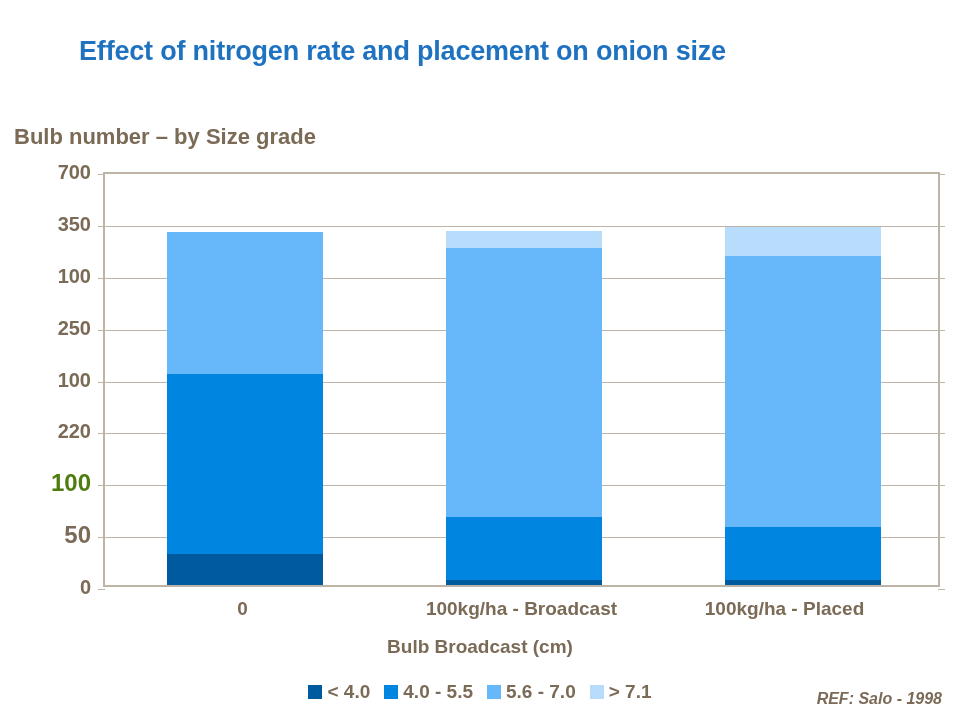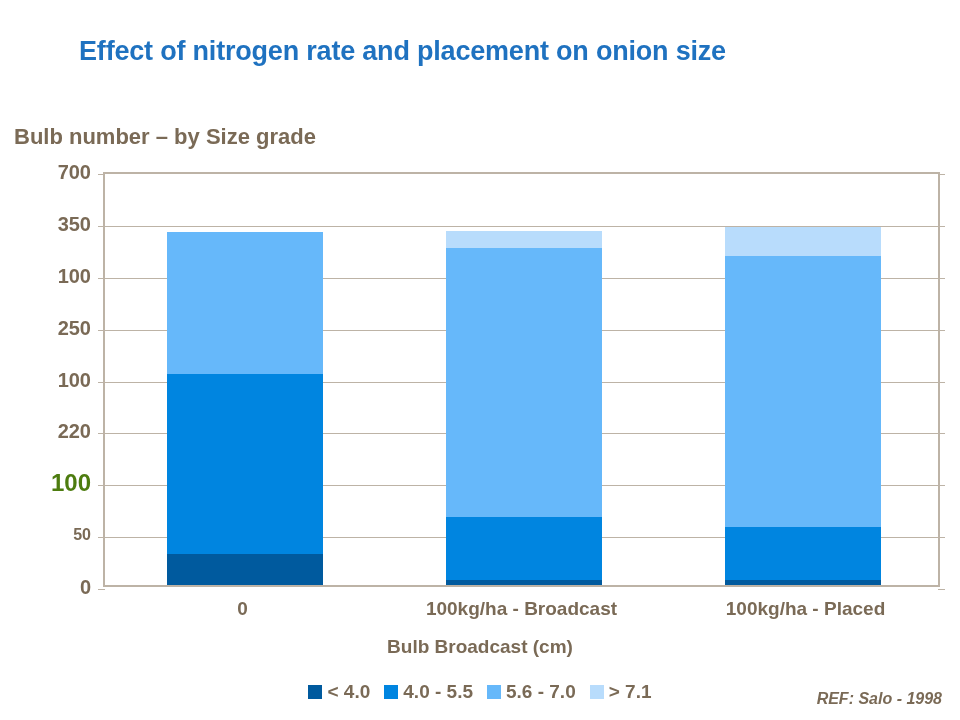--- a/index.html
+++ b/index.html
@@ -191,33 +191,33 @@
         <div class="bar-seg" title="100kg/ha - Placed / &lt; 4.0: 5" style="background: rgb(0, 90, 158); height: 5.1875px; bottom: 0px;"></div>
         <div class="bar-seg" title="100kg/ha - Placed / 4.0 - 5.5: 51" style="background: rgb(0, 133, 224); height: 52.9125px; bottom: 5.1875px;"></div>
         <div class="bar-seg" title="100kg/ha - Placed / 5.6 - 7.0: 261" style="background: rgb(102, 184, 250); height: 270.787px; bottom: 58.1px;"></div>
         <div class="bar-seg" title="100kg/ha - Placed / &gt; 7.1: 28" style="background: rgb(184, 220, 252); height: 29.05px; bottom: 328.887px;"></div>
       </div>
     </div>
 </div>
 
 <div id="y-tick-labels">
     <div style="position: absolute; right: 869px; top: 587px; transform: translateY(-50%); font-size: 20px; font-weight: bold; color: rgb(122, 106, 86); white-space: nowrap;">0</div>
-    <div style="position: absolute; right: 869px; top: 535.125px; transform: translateY(-50%); font-size: 16px; font-weight: bold; color: rgb(122, 106, 86); white-space: nowrap;">50</div>
+    <div style="position: absolute; right: 869px; top: 535.125px; transform: translateY(-50%); font-size: 24px; font-weight: bold; color: rgb(122, 106, 86); white-space: nowrap;">50</div>
     <div style="position: absolute; right: 869px; top: 483.25px; transform: translateY(-50%); font-size: 24px; font-weight: bold; color: #4d7c0f; white-space: nowrap;">100</div>
     <div style="position: absolute; right: 869px; top: 431.375px; transform: translateY(-50%); font-size: 20px; font-weight: bold; color: rgb(122, 106, 86); white-space: nowrap;">220</div>
     <div style="position: absolute; right: 869px; top: 379.5px; transform: translateY(-50%); font-size: 20px; font-weight: bold; color: rgb(122, 106, 86); white-space: nowrap;">100</div>
     <div style="position: absolute; right: 869px; top: 327.625px; transform: translateY(-50%); font-size: 20px; font-weight: bold; color: rgb(122, 106, 86); white-space: nowrap;">250</div>
     <div style="position: absolute; right: 869px; top: 275.75px; transform: translateY(-50%); font-size: 20px; font-weight: bold; color: rgb(122, 106, 86); white-space: nowrap;">100</div>
     <div style="position: absolute; right: 869px; top: 223.875px; transform: translateY(-50%); font-size: 20px; font-weight: bold; color: rgb(122, 106, 86); white-space: nowrap;">350</div>
     <div style="position: absolute; right: 869px; top: 172px; transform: translateY(-50%); font-size: 20px; font-weight: bold; color: rgb(122, 106, 86); white-space: nowrap;">700</div>
   </div>
 <div id="x-cat-labels">
     <div class="x-cat-label" style="left: 103px; width: 279px;">0</div>
     <div class="x-cat-label" style="left: 382px; width: 279px;">100kg/ha - Broadcast</div>
-    <div class="x-cat-label" style="left: 666px; width: 279px;">100kg/ha - Placed</div>
+    <div class="x-cat-label" style="left: 645px; width: 279px;">100kg/ha - Placed</div>
   </div>
 
 <div id="x-axis-title">Bulb Broadcast (cm)</div>
 
 <div id="legend">
     <div class="legend-item">
       <span class="legend-swatch" style="background: rgb(0, 90, 158);"></span>
       <span class="legend-label">&lt; 4.0</span>
     </div>
     <div class="legend-item">

